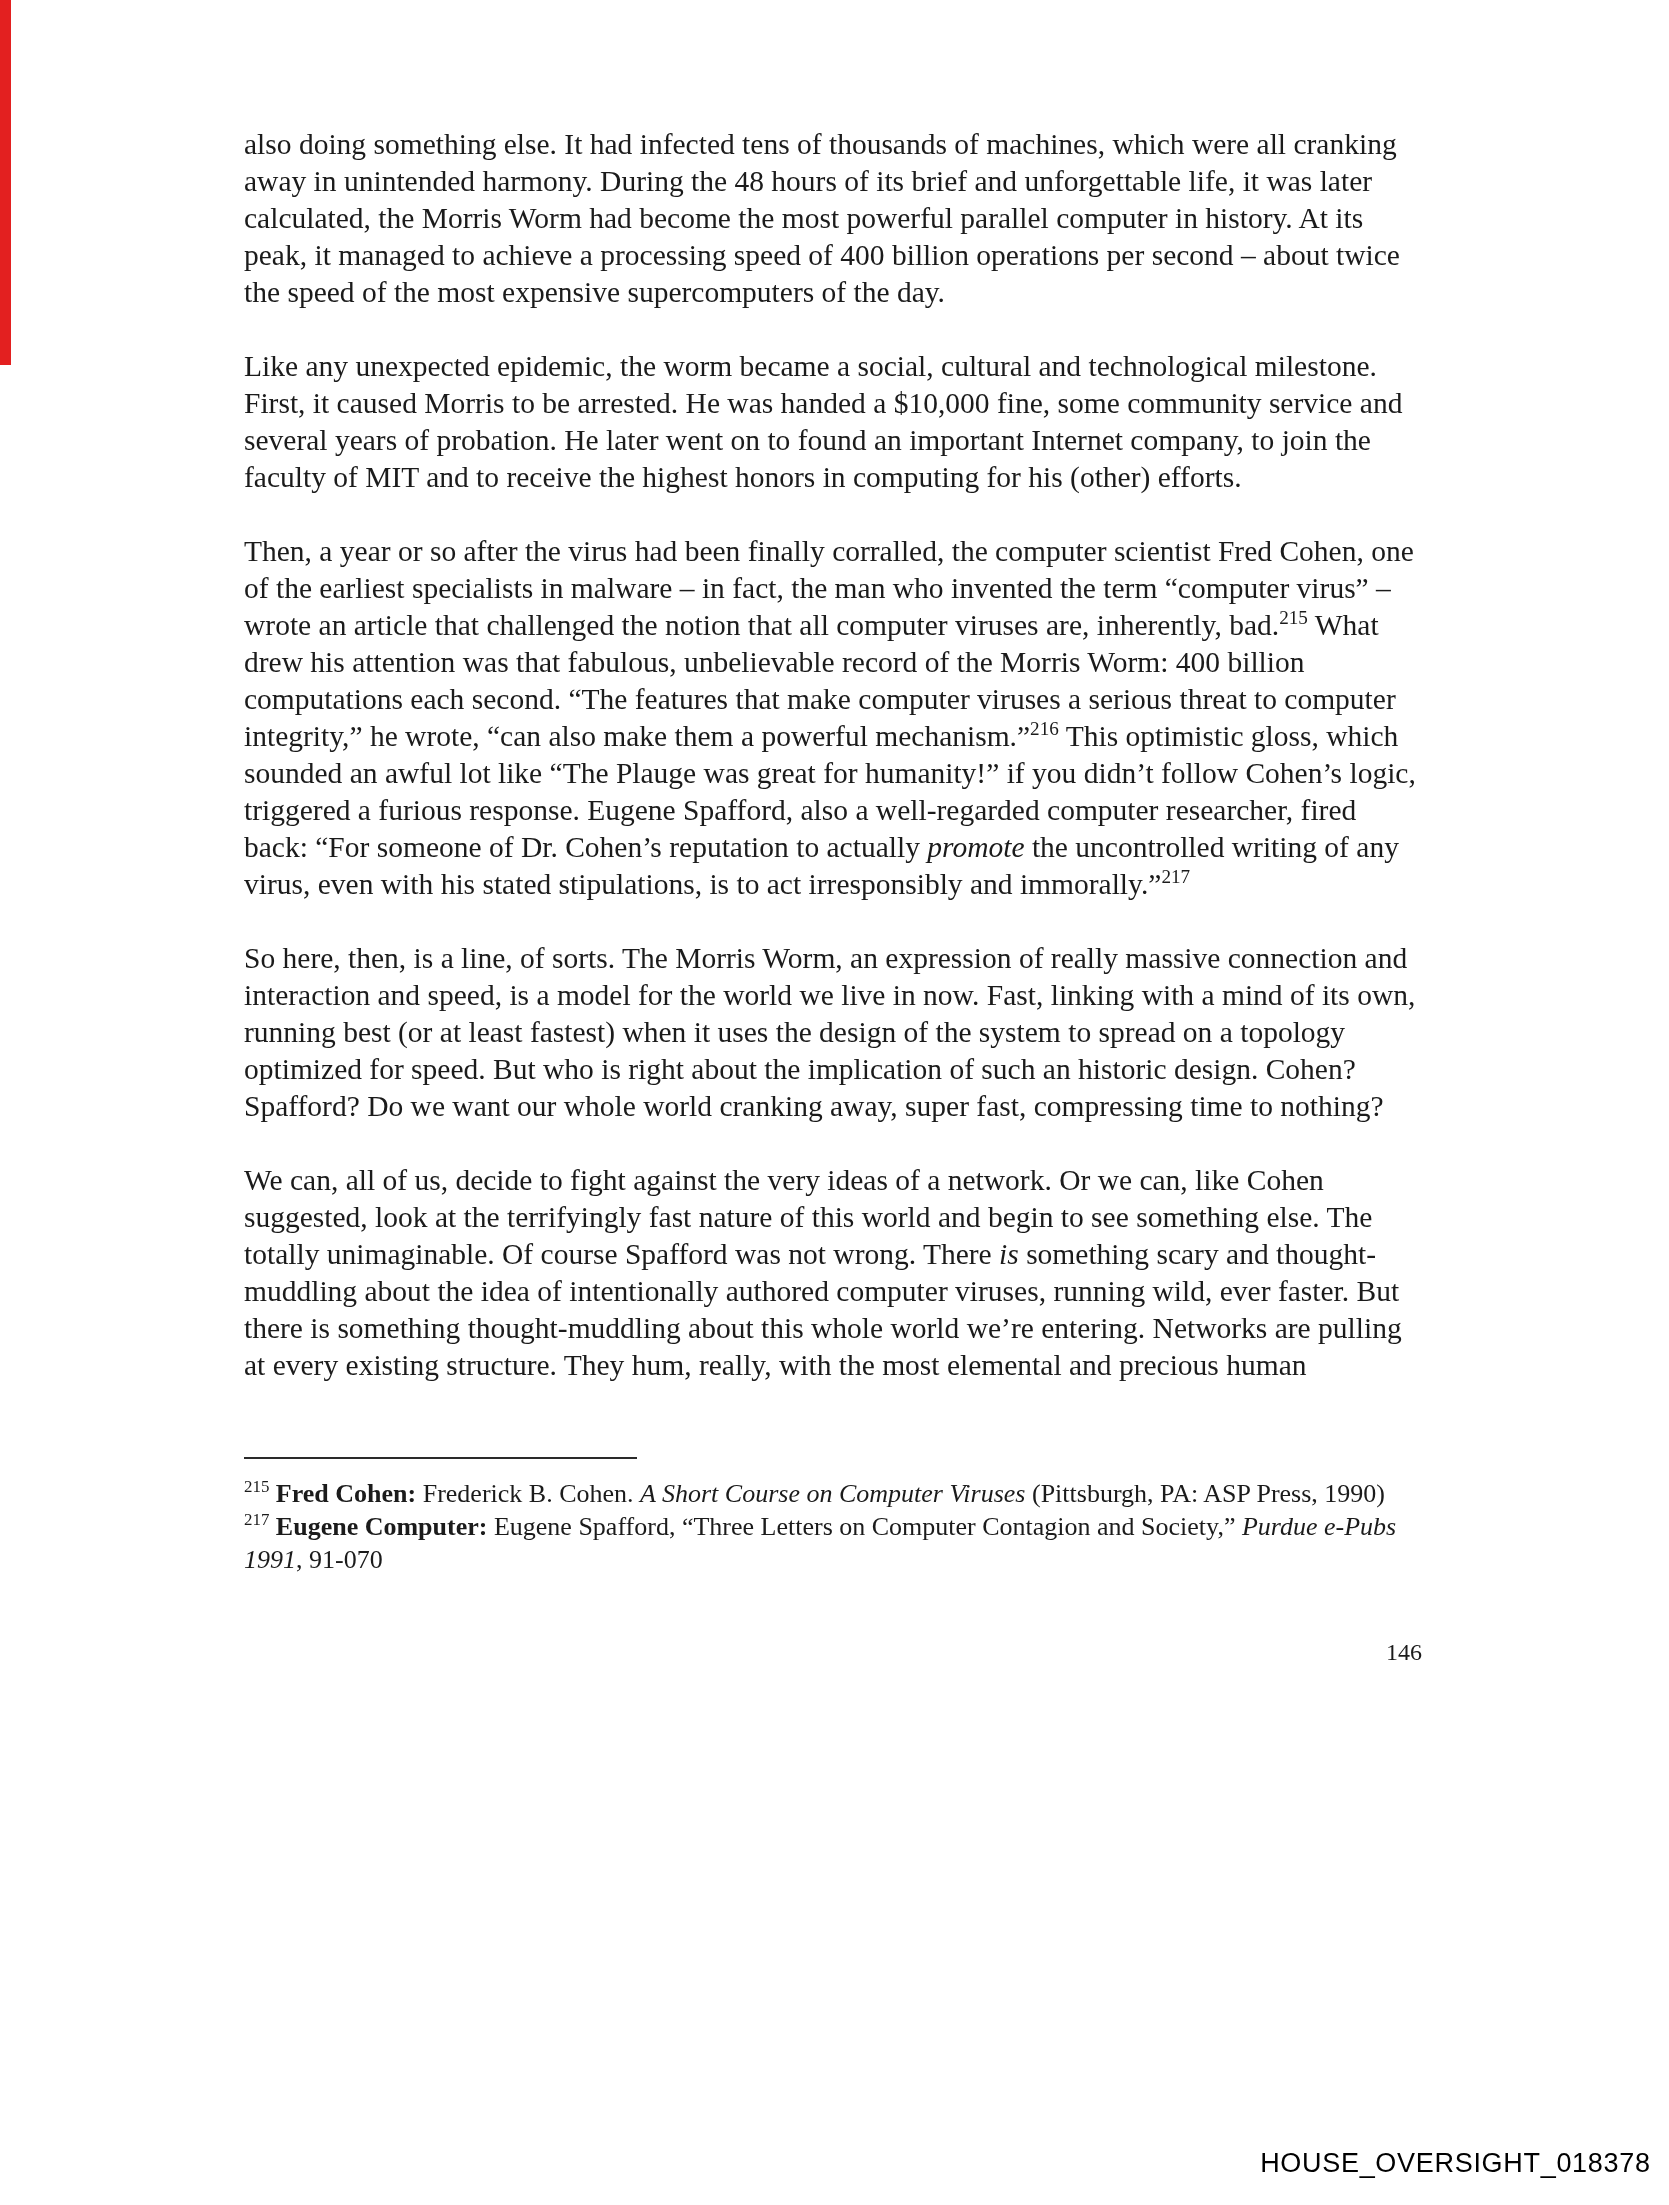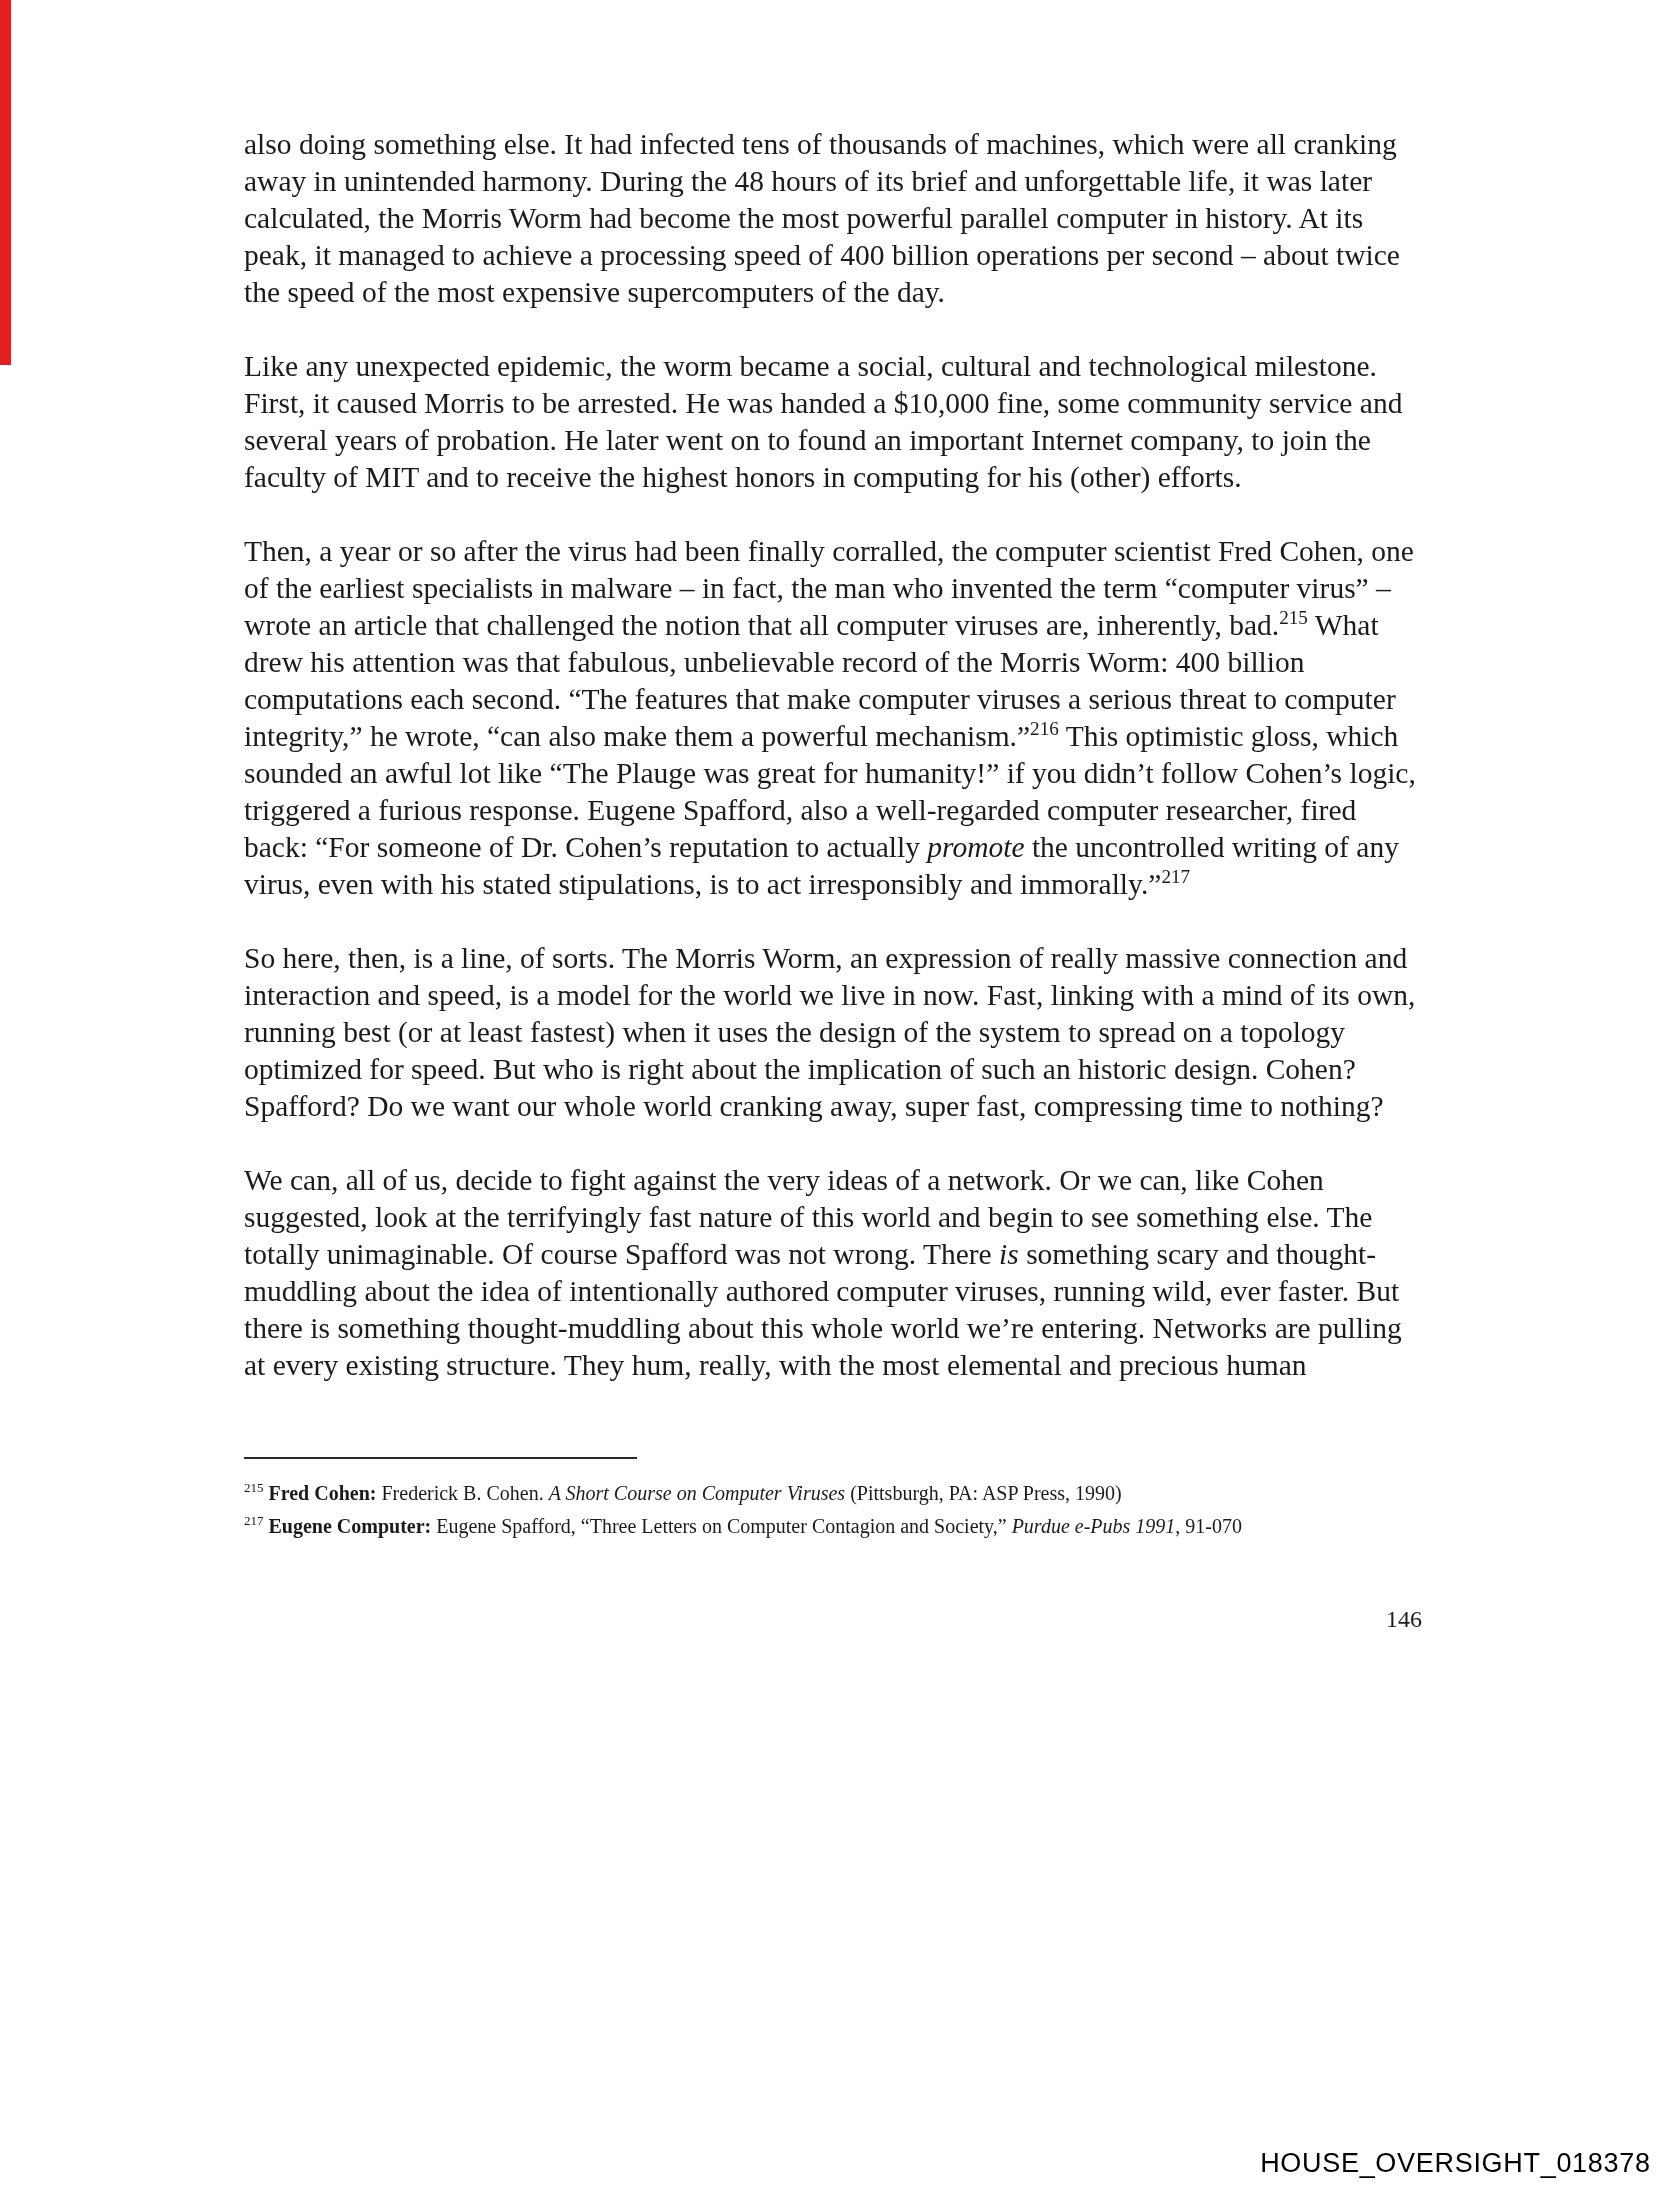--- a/index.html
+++ b/index.html
@@ -45,21 +45,21 @@
     border-top: 1.3px solid #2a2a2a;
     border-width: 0;
     padding-top: 0;
   }
   .footnote-separator {
     width: 393px;
     border-top: 2px solid #2a2a2a;
     margin-bottom: 18.3px;
   }
   .footnote {
-    font-size: 20px;
+    font-size: 26px;
     line-height: 33px;
     margin: 0;
   }
   .page-number {
     margin-top: 58px;
     text-align: right;
     font-size: 24px;
     line-height: 37px;
   }
   .bates-stamp {

